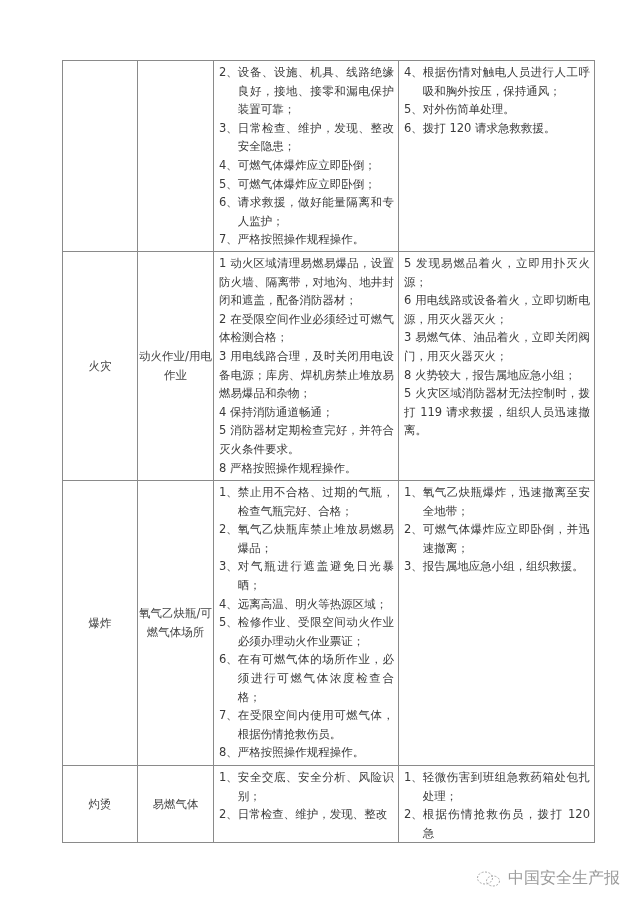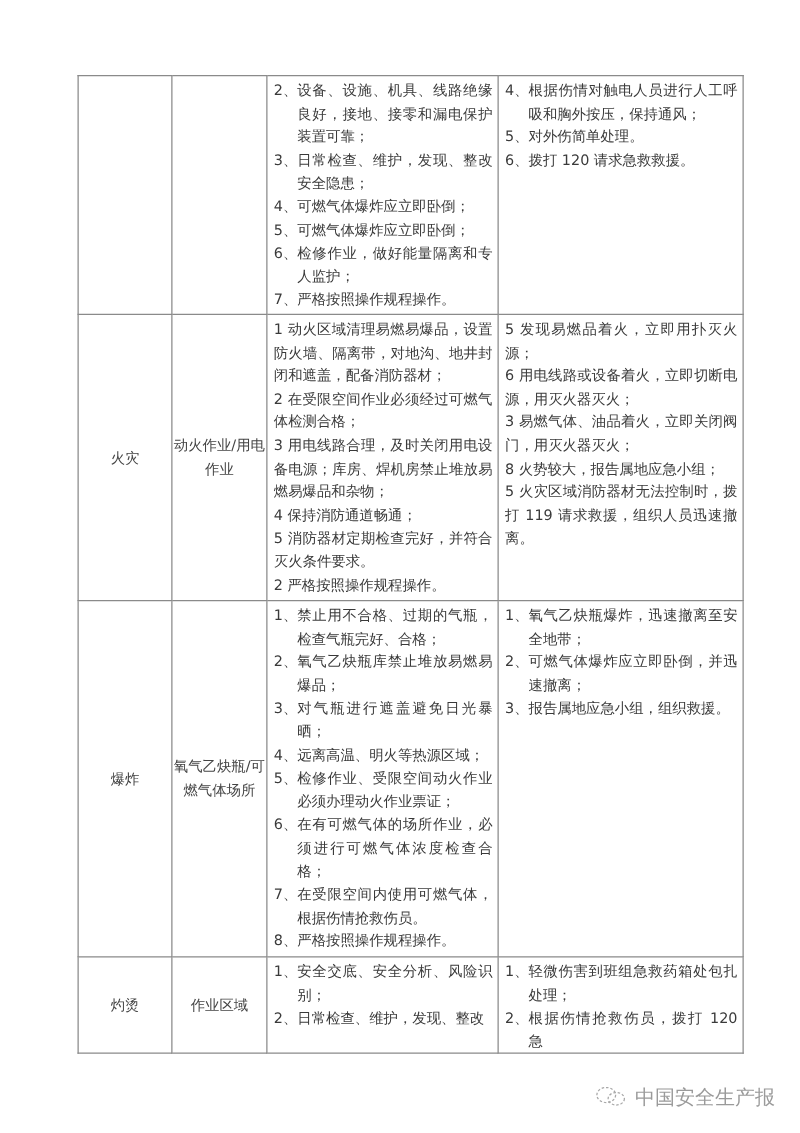--- a/index.html
+++ b/index.html
@@ -21,21 +21,21 @@
   .cell-inner { padding:2px 4px 0 5px; }
   .item { display:flex; }
   .item .num { flex:0 0 auto; white-space:pre; }
   .item .txt { flex:1 1 auto; text-align:justify; }
   .plain { text-align:justify; }
   .r1 td { height:190px; }
   .r2 td { height:228px; }
   .r3 td { height:284px; }
   .r4 td { height:55px; }
   .watermark {
-    position:absolute; left:476px; top:868px; display:flex; align-items:flex-start; gap:6px;
+    position:absolute; left:476px; top:868px; display:flex; align-items:center; gap:6px;
     color:#9a9a9a; font-size:16px;
   }
   .wm-icon { width:26px; height:18px; }
 </style>
 </head>
 <body>
 
 <table class="tbl">
   <colgroup>
       <col class="c1">
@@ -61,21 +61,21 @@
           <div class="item">
               <span class="num">4、</span>
               <span class="txt">可燃气体爆炸应立即卧倒；</span>
             </div>
           <div class="item">
               <span class="num">5、</span>
               <span class="txt">可燃气体爆炸应立即卧倒；</span>
             </div>
           <div class="item">
               <span class="num">6、</span>
-              <span class="txt">检修作业，做好能量隔离和专人监护；</span>
+              <span class="txt">请求救援，做好能量隔离和专人监护；</span>
             </div>
           <div class="item">
               <span class="num">7、</span>
               <span class="txt">严格按照操作规程操作。</span>
             </div>
         </div>
       </td>
       <td>
         <div class="cell-inner">
           <div class="item">
@@ -97,21 +97,21 @@
     <tr class="r2">
       <td class="mid">火灾</td>
       <td class="mid">动火作业/用电作业</td>
       <td>
         <div class="cell-inner">
           <div class="plain">1 动火区域清理易燃易爆品，设置防火墙、隔离带，对地沟、地井封闭和遮盖，配备消防器材；</div>
           <div class="plain">2 在受限空间作业必须经过可燃气体检测合格；</div>
           <div class="plain">3 用电线路合理，及时关闭用电设备电源；库房、焊机房禁止堆放易燃易爆品和杂物；</div>
           <div class="plain">4 保持消防通道畅通；</div>
           <div class="plain">5 消防器材定期检查完好，并符合灭火条件要求。</div>
-          <div class="plain">2 严格按照操作规程操作。</div>
+          <div class="plain">8 严格按照操作规程操作。</div>
         </div>
       </td>
       <td>
         <div class="cell-inner">
           <div class="plain">5 发现易燃品着火，立即用扑灭火源；</div>
           <div class="plain">6 用电线路或设备着火，立即切断电源，用灭火器灭火；</div>
           <div class="plain">3 易燃气体、油品着火，立即关闭阀门，用灭火器灭火；</div>
           <div class="plain">8 火势较大，报告属地应急小组；</div>
           <div class="plain">5 火灾区域消防器材无法控制时，拨打 119 请求救援，组织人员迅速撤离。</div>
         </div>
@@ -170,21 +170,21 @@
           <div class="item">
               <span class="num">3、</span>
               <span class="txt">报告属地应急小组，组织救援。</span>
             </div>
         </div>
       </td>
     </tr>
 
     <tr class="r4">
       <td class="mid">灼烫</td>
-      <td class="mid">作业区域</td>
+      <td class="mid">易燃气体</td>
       <td>
         <div class="cell-inner">
           <div class="item">
               <span class="num">1、</span>
               <span class="txt">安全交底、安全分析、风险识别；</span>
             </div>
           <div class="item">
               <span class="num">2、</span>
               <span class="txt">日常检查、维护，发现、整改</span>
             </div>

